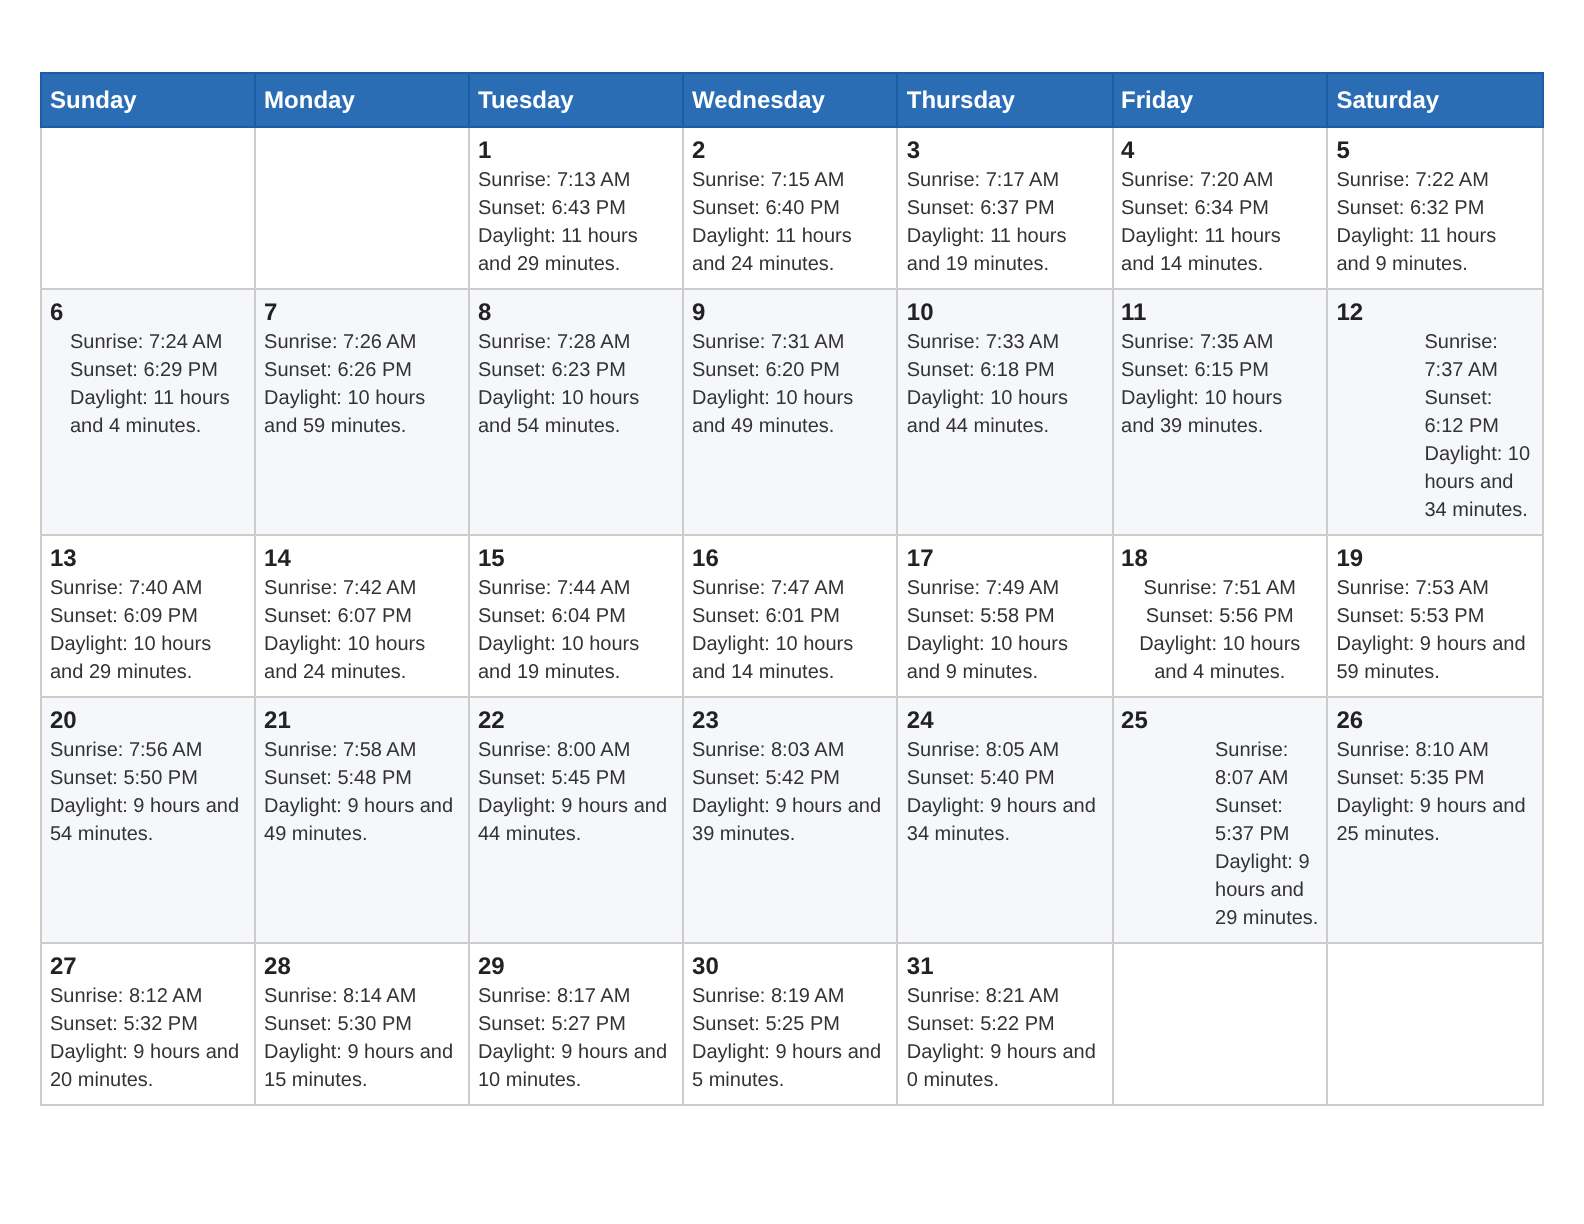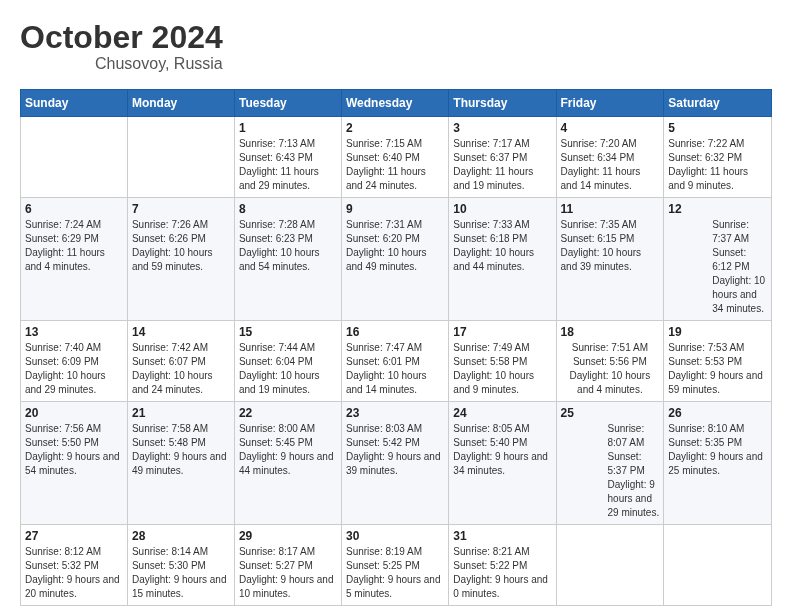--- a/index.html
+++ b/index.html
@@ -90,24 +90,20 @@
       line-height: 1.4;
     }
     .empty-cell {
       background: #fff !important;
     }
   </style>
 </head>
 <body>
 
 <div class="header">
-  <div class="title-block">
-    <div class="month-title">October 2024</div>
-    <div class="location-title">Chusovoy, Russia</div>
-  </div>
 </div>
 
 <table class="calendar">
   <thead>
     <tr>
     <th>Sunday</th>
         <th>Monday</th>
         <th>Tuesday</th>
         <th>Wednesday</th>
         <th>Thursday</th>
@@ -146,21 +142,21 @@
         <td>
           <div class="day-num">5</div>
           <div class="day-detail" style="white-space: pre-line;">Sunrise: 7:22 AM
 Sunset: 6:32 PM
 Daylight: 11 hours and 9 minutes.</div>
         </td>
       </tr>
       <tr>
         <td>
           <div class="day-num">6</div>
-          <div class="day-detail" style="white-space: pre-line;">Sunrise: 7:24 AM
+          <div class="day-detail" style="white-space: pre-line; margin-left: 10px;">Sunrise: 7:24 AM
 Sunset: 6:29 PM
 Daylight: 11 hours and 4 minutes.</div>
         </td>
         <td>
           <div class="day-num">7</div>
           <div class="day-detail" style="white-space: pre-line;">Sunrise: 7:26 AM
 Sunset: 6:26 PM
 Daylight: 10 hours and 59 minutes.</div>
         </td>
         <td>

